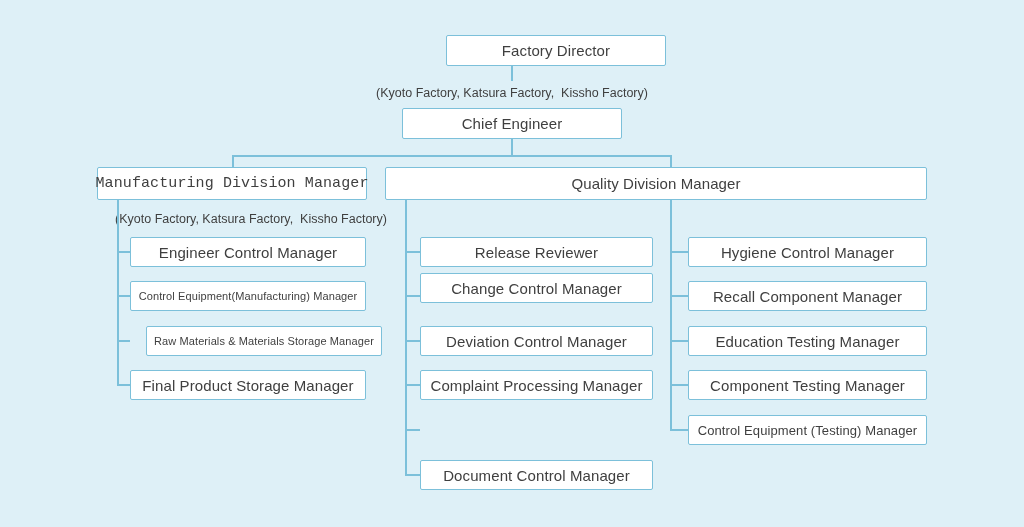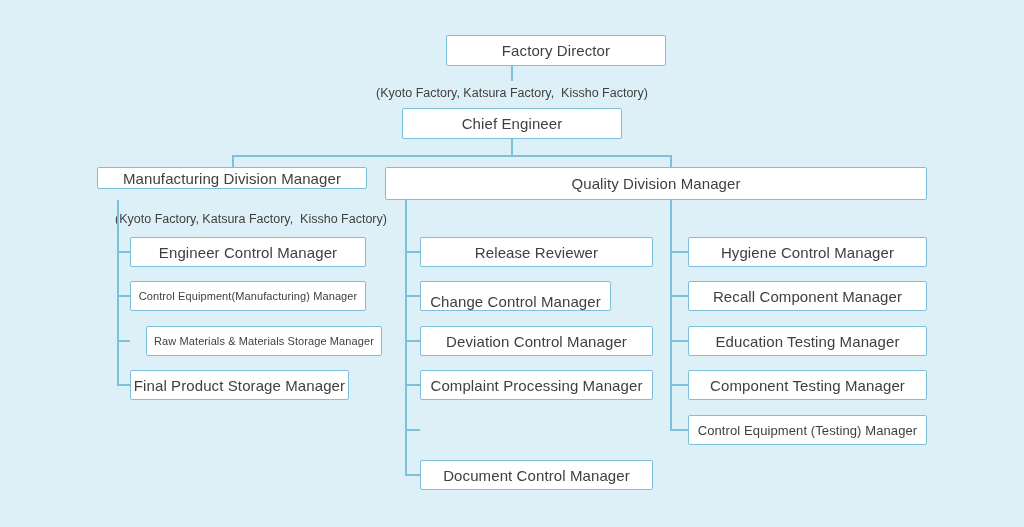--- a/index.html
+++ b/index.html
@@ -58,21 +58,21 @@
 
   <div class="obox" style="left:402px; top:108px; width:220px; height:31px;">
     <span class="lbl">Chief Engineer</span>
   </div>
 
   <div class="vline" style="left:511px; top:139px; height:17px;"></div>
   <div class="hline" style="left:232px; top:155px; width:440px;"></div>
   <div class="vline" style="left:232px; top:155px; height:13px;"></div>
   <div class="vline" style="left:670px; top:155px; height:13px;"></div>
 
-  <div class="obox" style="left:97px; top:167px; width:270px; height:22px;">
+  <div class="obox" style="left:97px; top:167px; width:270px; height:33px;font-family:Liberation Mono, monospace;">
     <span class="lbl">Manufacturing Division Manager</span>
   </div>
 
   <div class="obox" style="left:385px; top:167px; width:542px; height:33px;">
     <span class="lbl">Quality Division Manager</span>
   </div>
 
   <div class="note" style="left:101px; top:212px; width:300px;">(Kyoto Factory, Katsura Factory,  Kissho Factory)</div>
 
   <div class="vline" style="left:117px; top:200px; height:186px;"></div>
@@ -83,36 +83,36 @@
 
   <div class="obox" style="left:130px; top:237px; width:236px; height:30px;">
     <span class="lbl">Engineer Control Manager</span>
   </div>
   <div class="obox" style="left:130px; top:281px; width:236px; height:30px;">
     <span class="lbl" style="font-size: 11px;">Control Equipment(Manufacturing) Manager</span>
   </div>
   <div class="obox" style="left:146px; top:326px; width:236px; height:30px;justify-content:center;">
     <span class="lbl" style="font-size: 11px;">Raw Materials &amp; Materials Storage Manager</span>
   </div>
-  <div class="obox" style="left:130px; top:370px; width:219px; height:30px;">
+  <div class="obox" style="left:130px; top:370px; width:236px; height:30px;">
     <span class="lbl">Final Product Storage Manager</span>
   </div>
 
   <div class="vline" style="left:405px; top:200px; height:276px;"></div>
   <div class="hline" style="left:405px; top:251px; width:15px;"></div>
   <div class="hline" style="left:405px; top:295px; width:15px;"></div>
   <div class="hline" style="left:405px; top:340px; width:15px;"></div>
   <div class="hline" style="left:405px; top:384px; width:15px;"></div>
   <div class="hline" style="left:405px; top:429px; width:15px;"></div>
   <div class="hline" style="left:405px; top:474px; width:15px;"></div>
 
   <div class="obox" style="left:420px; top:237px; width:233px; height:30px;">
     <span class="lbl">Release Reviewer</span>
   </div>
-  <div class="obox" style="left:420px; top:281px; width:191px; height:30px;align-items:flex-end;">
+  <div class="obox" style="left:420px; top:273px; width:233px; height:30px;">
     <span class="lbl">Change Control Manager</span>
   </div>
   <div class="obox" style="left:420px; top:326px; width:233px; height:30px;">
     <span class="lbl">Deviation Control Manager</span>
   </div>
   <div class="obox" style="left:420px; top:370px; width:233px; height:30px;">
     <span class="lbl">Complaint Processing Manager</span>
   </div>
   <div class="obox" style="left:420px; top:460px; width:233px; height:30px;">
     <span class="lbl">Document Control Manager</span>

